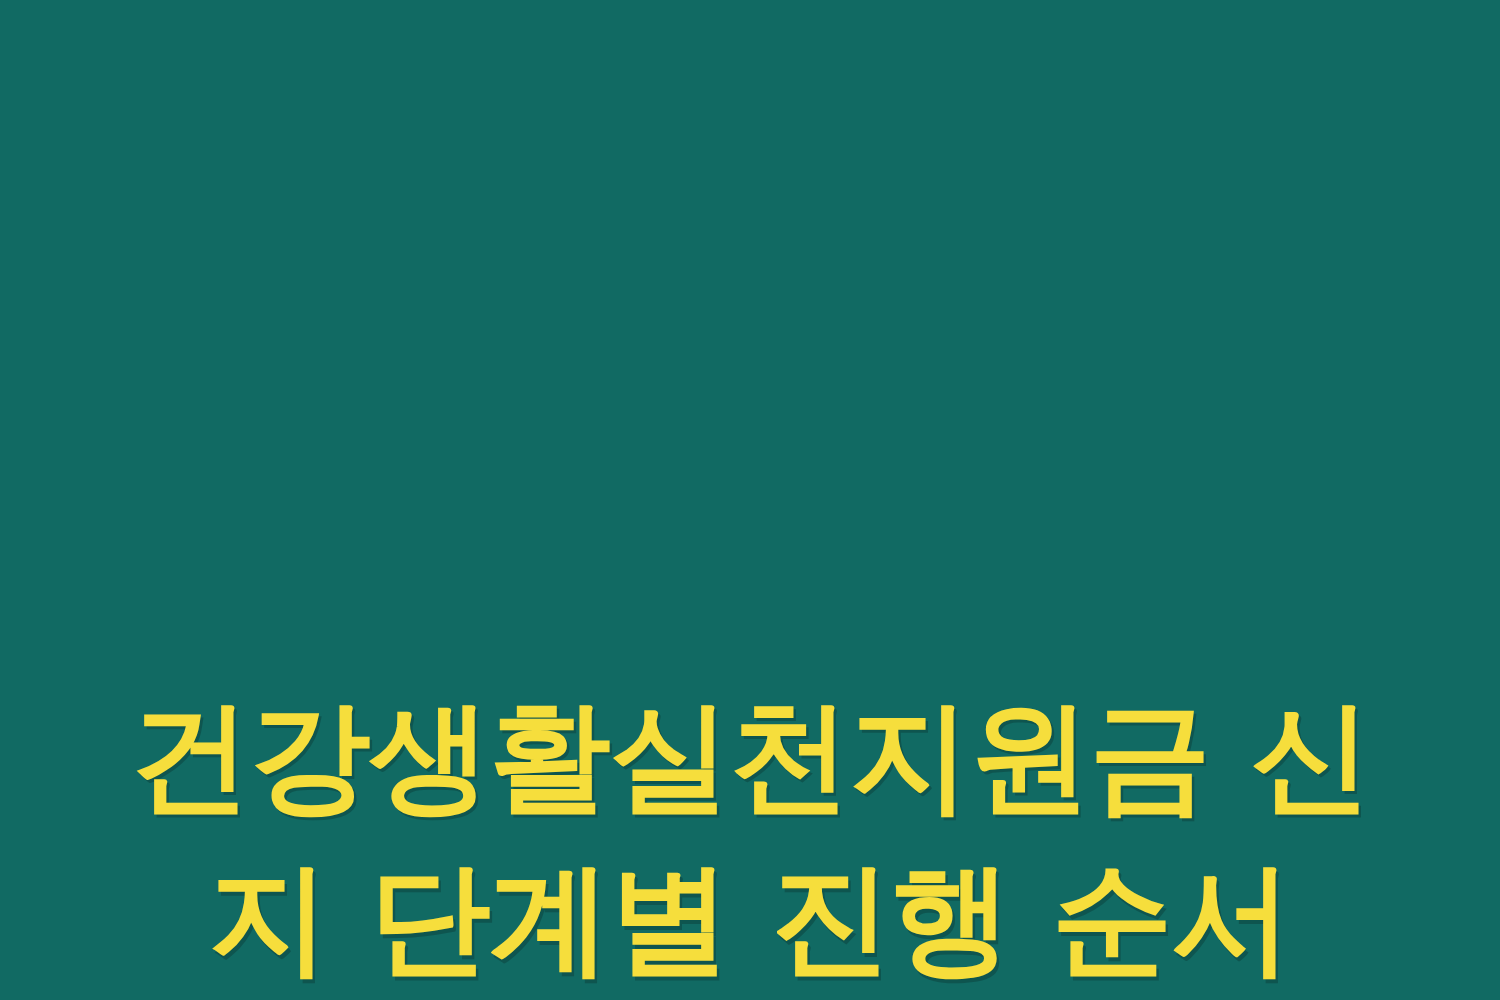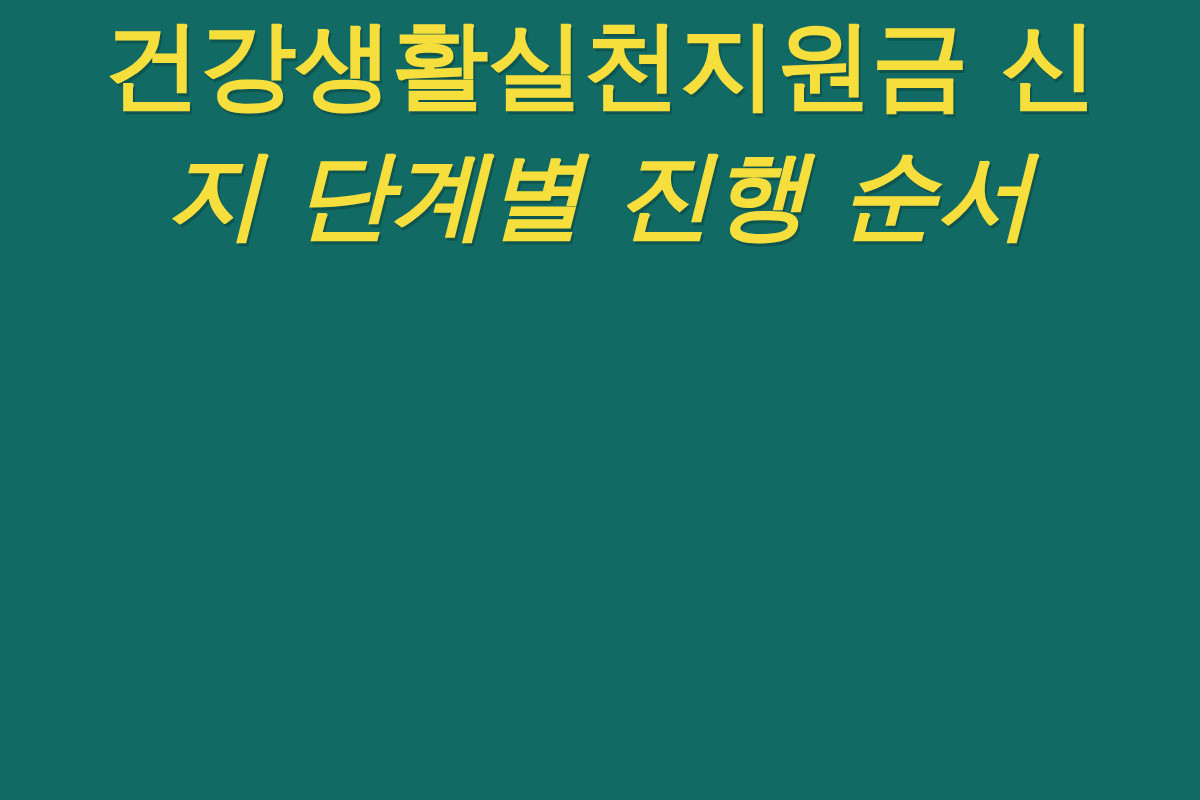--- a/index.html
+++ b/index.html
@@ -12,21 +12,21 @@
     overflow: hidden;
     font-family: "Liberation Sans", "DejaVu Sans", sans-serif;
   }
 
   #thumbnail-card {
     position: relative;
     width: 1200px;
     height: 800px;
     background: #116a63;
     display: flex;
-    align-items: flex-start;
+    align-items: flex-end;
     justify-content: center;
     box-sizing: border-box;
   }
 
   #title-block {
     width: 1010px;
     text-align: center;
     display: flex;
     flex-direction: column;
     justify-content: center;
@@ -41,21 +41,21 @@
     font-weight: bold;
     line-height: 130px;
     letter-spacing: -1px;
     white-space: nowrap;
     text-shadow: 2px 3px 0 rgba(10, 60, 55, 0.45);
     -webkit-font-smoothing: antialiased;
   }
 
   .title-line.line-1 { font-size: 97px; }
   .title-line.line-2 { font-size: 97px; }
-  .title-line.line-3 { font-size: 97px; font-style: italic; }
+  .title-line.line-3 { font-size: 97px; }
 </style>
 </head>
 <body>
 
 <div id="thumbnail-card">
   <div id="title-block">
     <div class="title-line line-1">건강생활실천지원금 신</div>
     <div class="title-line line-3">지 단계별 진행 순서</div>
   </div>
 </div>

